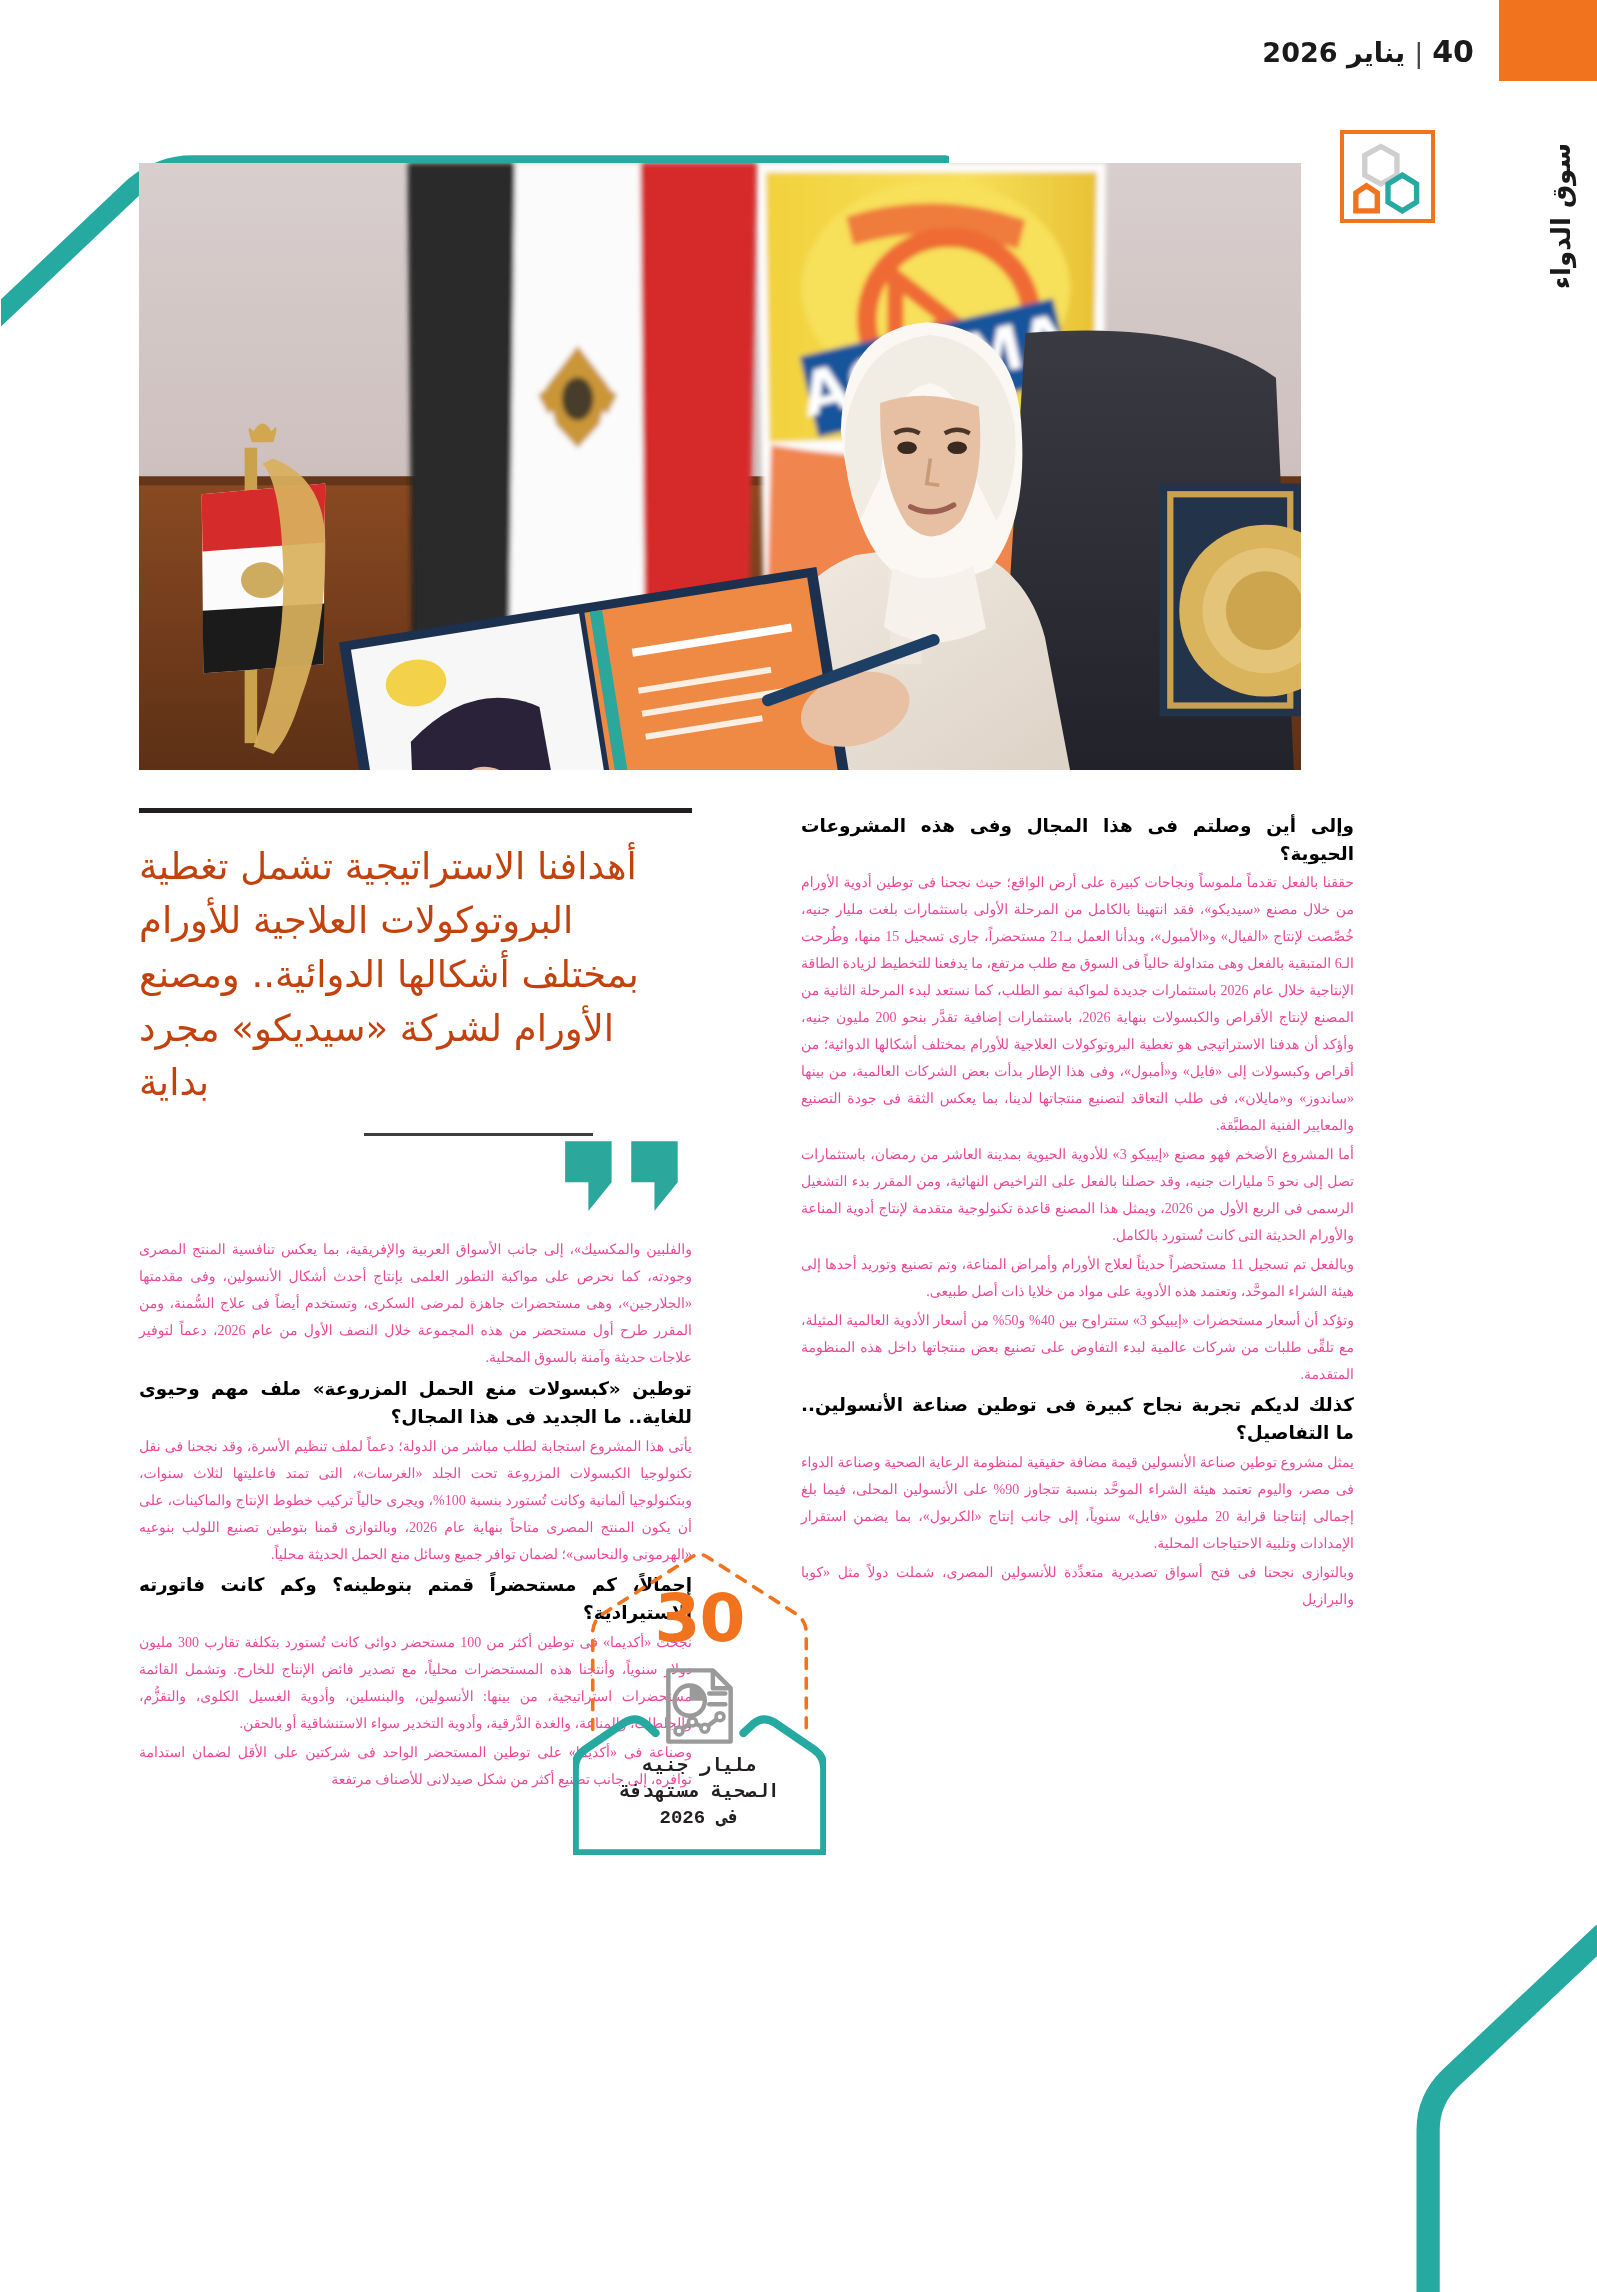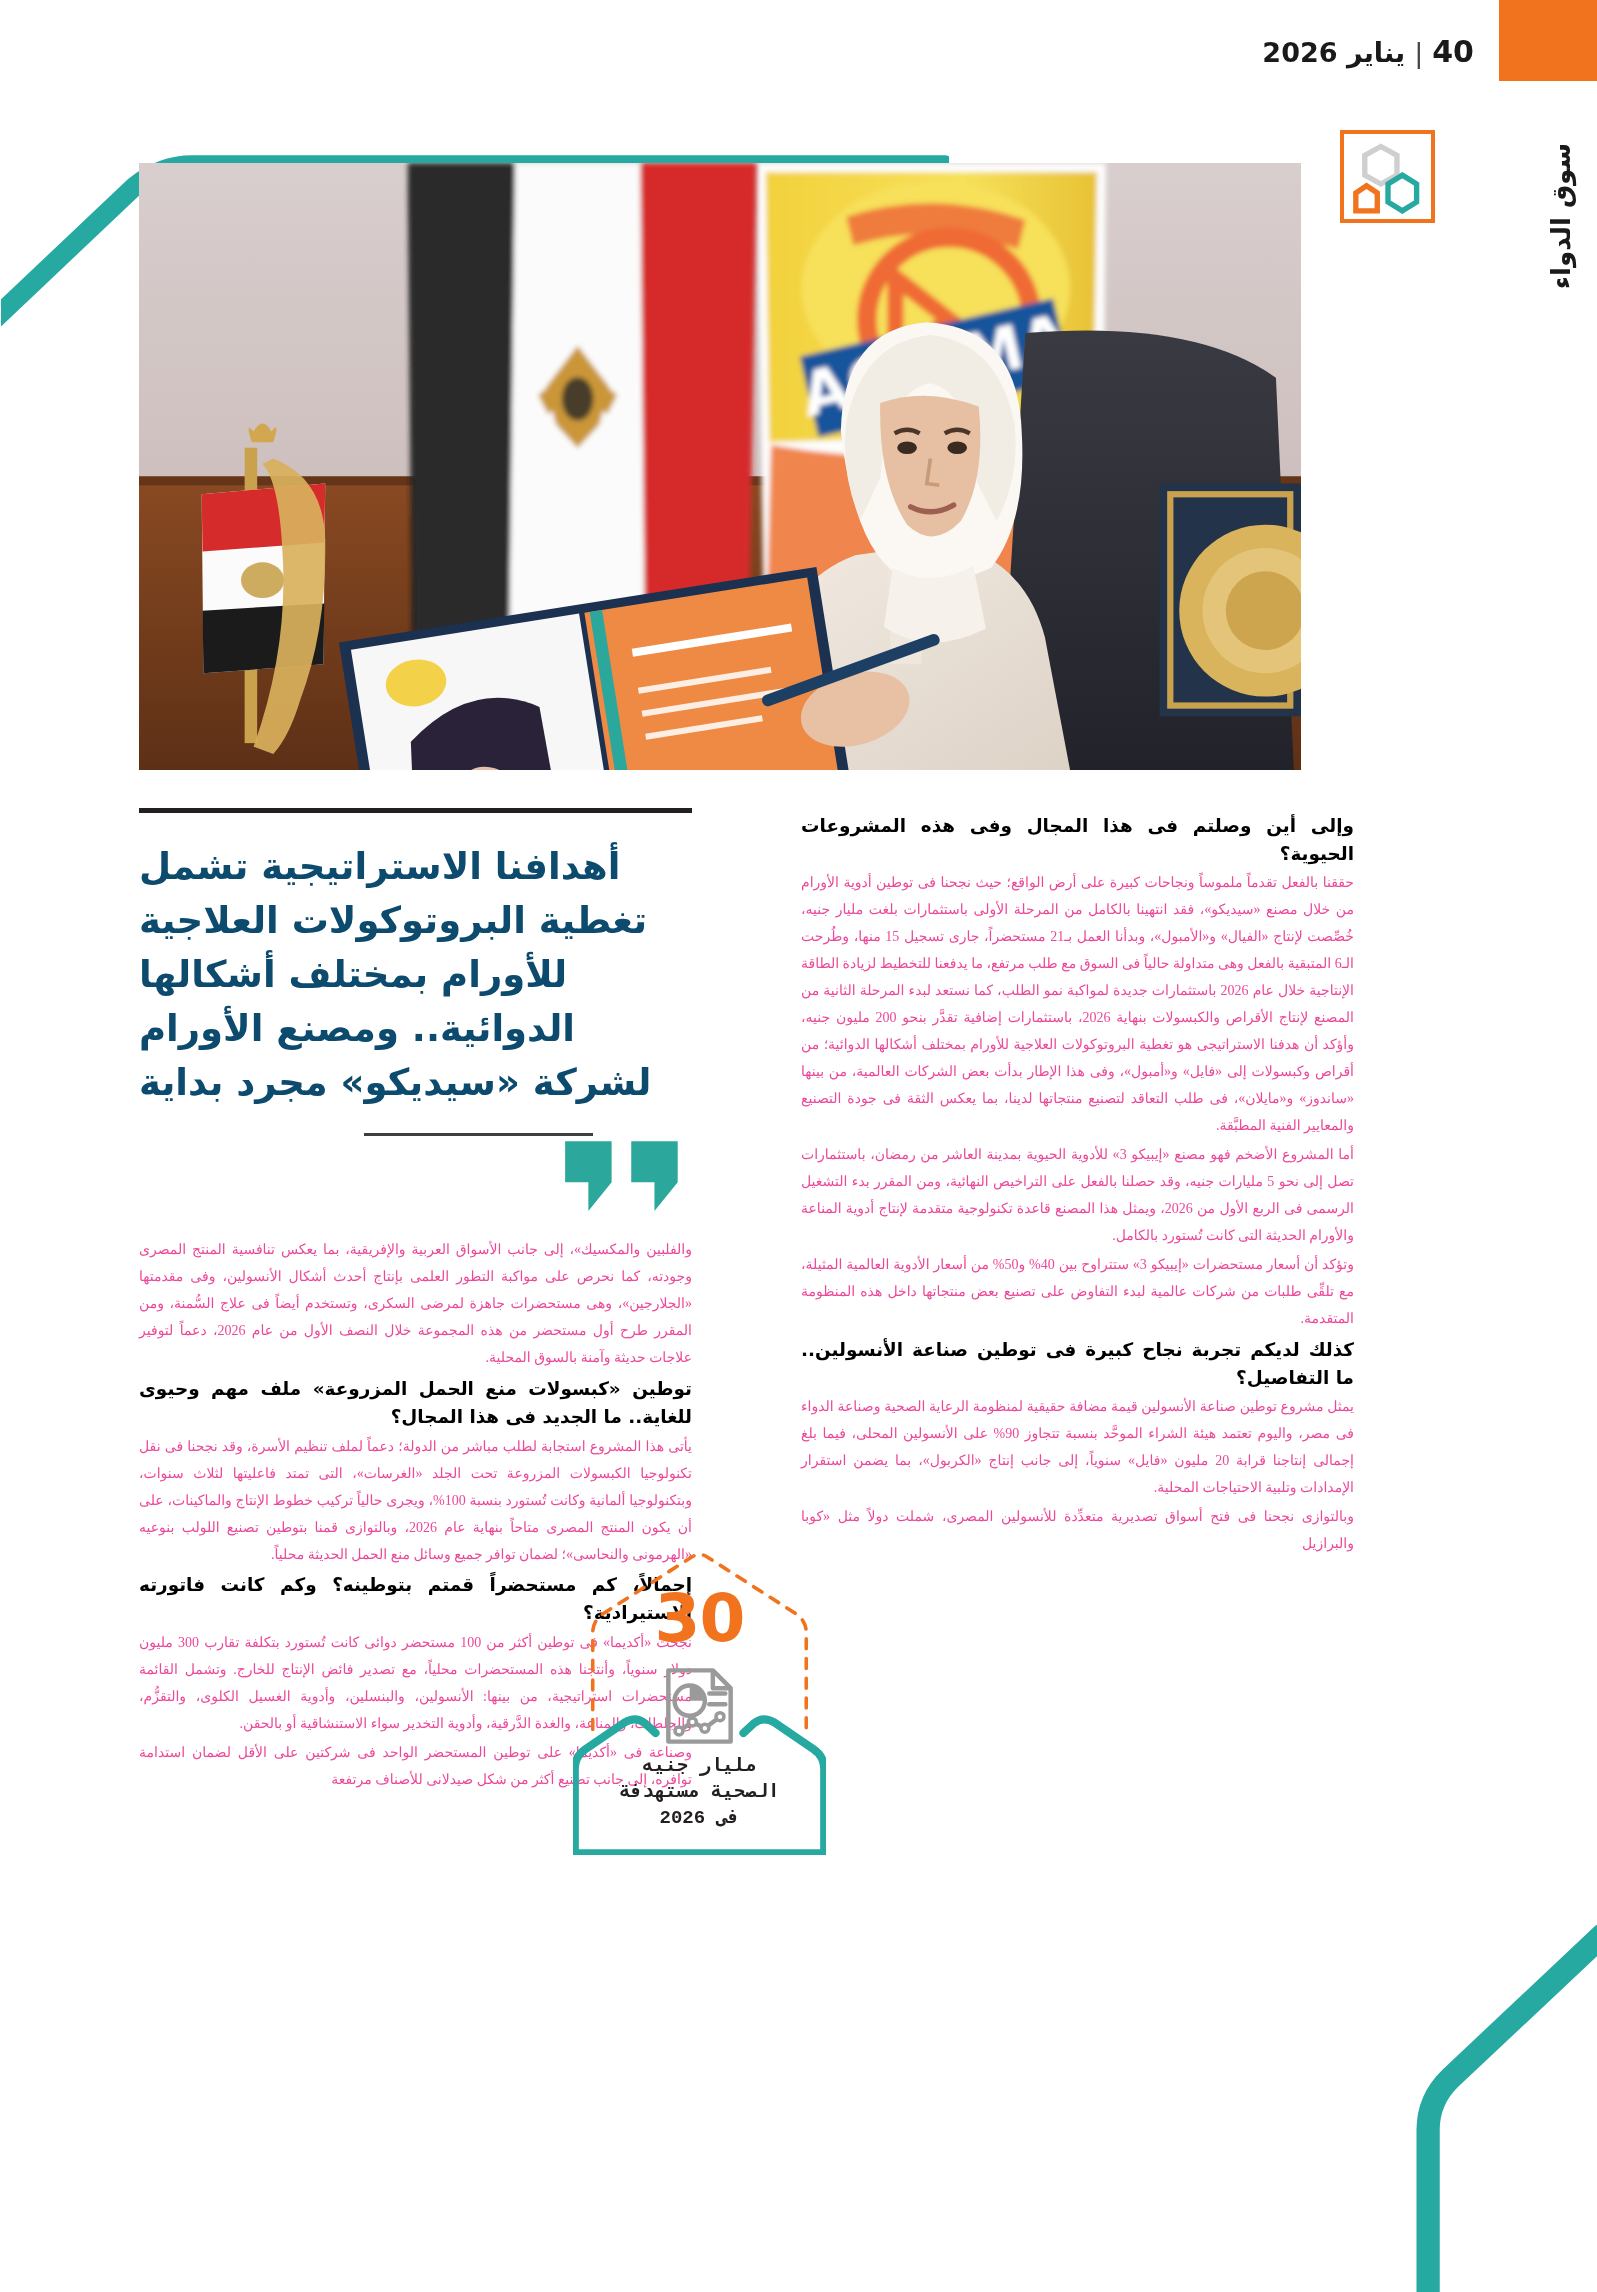--- a/index.html
+++ b/index.html
@@ -118,22 +118,22 @@
   
   .rule-top {
     width: 553px;
     height: 4.5px;
     background: #231f20;
     margin-bottom: 27px;
   }
   .headline {
     font-size: 37px;
     line-height: 54px;
-    font-weight: bold;
-    color: #0c4a6e;
+    font-weight: normal;
+    color: #c2410c;
     text-align: left;
     margin: 0;
     letter-spacing: 0px;
   }
   .rule-bottom {
     width: 229px;
     height: 3.6px;
     background: #3f3f3f;
     margin: 23px 0 0 auto;
     margin-right: 99px;
@@ -324,20 +324,21 @@
 
     <ellipse cx="800" cy="610" rx="62" ry="40" fill="#e8c0a4" transform="rotate(-16 800 610)"></ellipse>
     <rect x="690" y="560" width="210" height="13" rx="6" fill="#1d3f63" transform="rotate(-20 795 566)"></rect>
   </svg>
 </div>
 
 <div class="col col-right">
   <p class="q-head">وإلى أين وصلتم فى هذا المجال وفى هذه المشروعات الحيوية؟</p>
   <p class="body-p">حققنا بالفعل تقدماً ملموساً ونجاحات كبيرة على أرض الواقع؛ حيث نجحنا فى توطين أدوية الأورام من خلال مصنع «سيديكو»، فقد انتهينا بالكامل من المرحلة الأولى باستثمارات بلغت مليار جنيه، خُصِّصت لإنتاج «الفيال» و«الأمبول»، وبدأنا العمل بـ21 مستحضراً، جارى تسجيل 15 منها، وطُرحت الـ6 المتبقية بالفعل وهى متداولة حالياً فى السوق مع طلب مرتفع، ما يدفعنا للتخطيط لزيادة الطاقة الإنتاجية خلال عام 2026 باستثمارات جديدة لمواكبة نمو الطلب، كما نستعد لبدء المرحلة الثانية من المصنع لإنتاج الأقراص والكبسولات بنهاية 2026، باستثمارات إضافية تقدَّر بنحو 200 مليون جنيه، وأؤكد أن هدفنا الاستراتيجى هو تغطية البروتوكولات العلاجية للأورام بمختلف أشكالها الدوائية؛ من أقراص وكبسولات إلى «فايل» و«أمبول»، وفى هذا الإطار بدأت بعض الشركات العالمية، من بينها «ساندوز» و«مايلان»، فى طلب التعاقد لتصنيع منتجاتها لدينا، بما يعكس الثقة فى جودة التصنيع والمعايير الفنية المطبَّقة.</p>
   <p class="body-p">أما المشروع الأضخم فهو مصنع «إيبيكو 3» للأدوية الحيوية بمدينة العاشر من رمضان، باستثمارات تصل إلى نحو 5 مليارات جنيه، وقد حصلنا بالفعل على التراخيص النهائية، ومن المقرر بدء التشغيل الرسمى فى الربع الأول من 2026، ويمثل هذا المصنع قاعدة تكنولوجية متقدمة لإنتاج أدوية المناعة والأورام الحديثة التى كانت تُستورد بالكامل.</p>
+  <p class="body-p">وبالفعل تم تسجيل 11 مستحضراً حديثاً لعلاج الأورام وأمراض المناعة، وتم تصنيع وتوريد أحدها إلى هيئة الشراء الموحَّد، وتعتمد هذه الأدوية على مواد من خلايا ذات أصل طبيعى.</p>
   <p class="body-p">وتؤكد أن أسعار مستحضرات «إيبيكو 3» ستتراوح بين 40% و50% من أسعار الأدوية العالمية المثيلة، مع تلقِّى طلبات من شركات عالمية لبدء التفاوض على تصنيع بعض منتجاتها داخل هذه المنظومة المتقدمة.</p>
   <p class="q-head">كذلك لديكم تجربة نجاح كبيرة فى توطين صناعة الأنسولين.. ما التفاصيل؟</p>
   <p class="body-p">يمثل مشروع توطين صناعة الأنسولين قيمة مضافة حقيقية لمنظومة الرعاية الصحية وصناعة الدواء فى مصر، واليوم تعتمد هيئة الشراء الموحَّد بنسبة تتجاوز 90% على الأنسولين المحلى، فيما بلغ إجمالى إنتاجنا قرابة 20 مليون «فايل» سنوياً، إلى جانب إنتاج «الكربول»، بما يضمن استقرار الإمدادات وتلبية الاحتياجات المحلية.</p>
   <p class="body-p">وبالتوازى نجحنا فى فتح أسواق تصديرية متعدِّدة للأنسولين المصرى، شملت دولاً مثل «كوبا والبرازيل</p>
 </div>
 
 <div class="col col-left">
 
   <div class="rule-top"></div>
 

